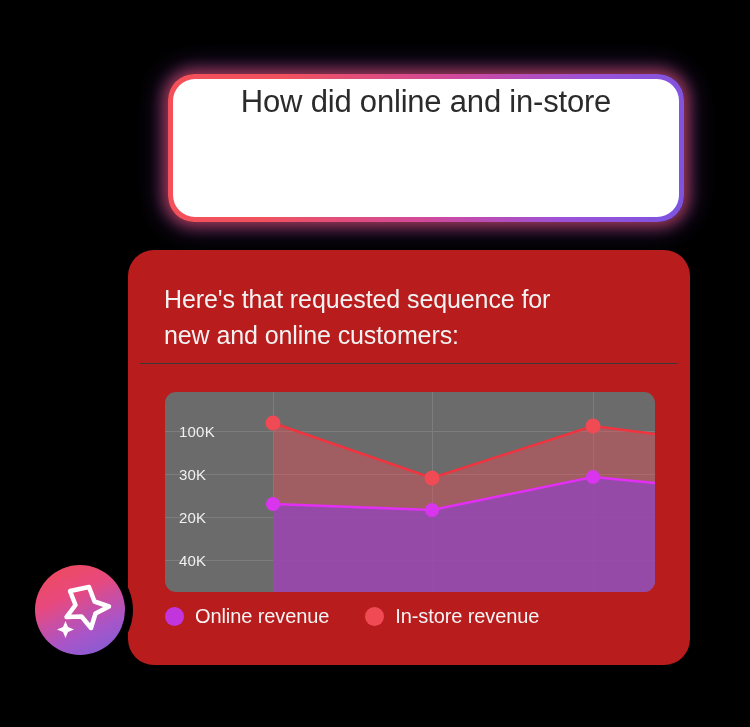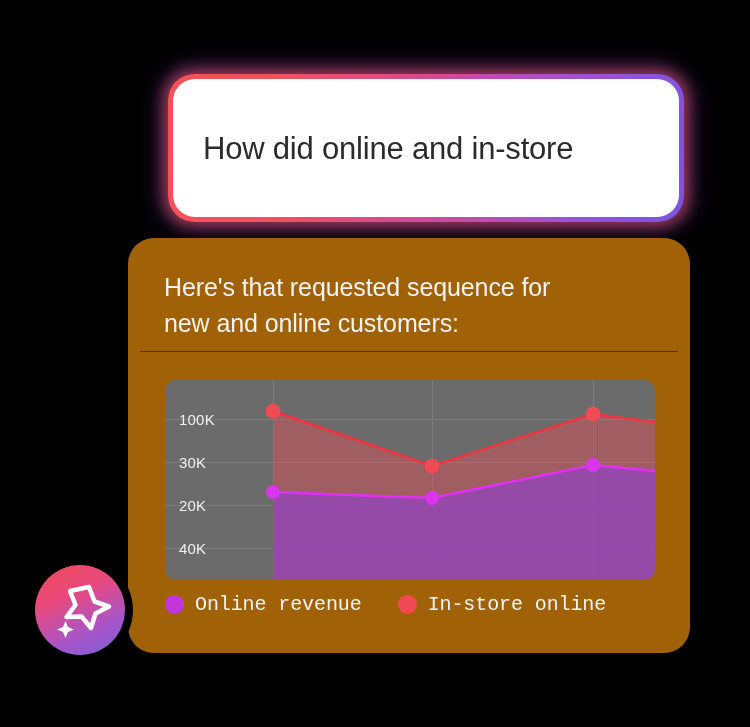--- a/index.html
+++ b/index.html
@@ -21,38 +21,37 @@
     background: linear-gradient(100deg, #f4505a 0%, #f0525e 22%, #d1499a 52%, #9c52d8 78%, #7b54e0 100%);
     box-shadow:
       0 0 14px 4px rgba(244,80,90,0.55),
       0 0 22px 8px rgba(150,78,214,0.40);
   }
   #question-bubble-inner {
     width: 100%; height: 100%;
     background: #ffffff;
     border-radius: 22px;
     display: flex;
-    flex-direction: column;
     justify-content: center;
     padding: 0 30px;
   }
   .q-line {
     color: #2b2b2b;
     font-size: 31px;
     line-height: 45px;
     letter-spacing: -0.2px;
     white-space: nowrap;
   }
 
   
   #response-card {
     position: absolute;
-    left: 128px; top: 238px;
+    left: 128px; top: 250px;
     width: 562px; height: 415px;
-    background: #a16207;
+    background: #b91c1c;
     border-radius: 26px;
   }
   #response-text {
     padding: 31px 30px 0 36px;
   }
   .r-line {
     color: #f2f2f2;
     font-size: 25px;
     line-height: 36px;
     letter-spacing: -0.1px;
@@ -85,21 +84,20 @@
     letter-spacing: 0.2px;
   }
 
   
   #legend {
     position: absolute;
     left: 37px; top: 355px;
     display: flex;
     align-items: center;
     gap: 36px;
-    font-family: Liberation Mono, monospace;
   }
   .legend-item { display: flex; align-items: center; gap: 11px; }
   .legend-dot { width: 19px; height: 19px; border-radius: 50%; flex: none; }
   .legend-label { color: #f5f5f5; font-size: 20px; letter-spacing: -0.1px; white-space: nowrap; }
 
   
   #avatar {
     position: absolute;
     left: 27px; top: 557px;
     width: 106px; height: 106px;
@@ -179,21 +177,21 @@
       <div class="axis-label" style="top:168px">40K</div>
     </div>
 
     <div id="legend">
       <div class="legend-item">
         <span class="legend-dot" style="background:#c235dd"></span>
         <span class="legend-label">Online revenue</span>
       </div>
       <div class="legend-item">
         <span class="legend-dot" style="background:#f04a55"></span>
-        <span class="legend-label">In-store online</span>
+        <span class="legend-label">In-store revenue</span>
       </div>
     </div>
   </div>
 
   <div id="avatar">
     <div id="avatar-inner">
       <svg width="90" height="90" viewBox="0 0 90 90">
         <path d="M54 22 L59.5 36.5 L74 41.5 L60.5 48.5 L56 63 L46.5 51.5 L31.5 52 L40.5 40 L35 26 Z" fill="none" stroke="#ffffff" stroke-width="4.5" stroke-linejoin="round"></path>
         <path d="M30.5 56 L33 62 L39 64.5 L33 67 L30.5 73 L28 67 L22 64.5 L28 62 Z" fill="#ffffff"></path>
       </svg>

